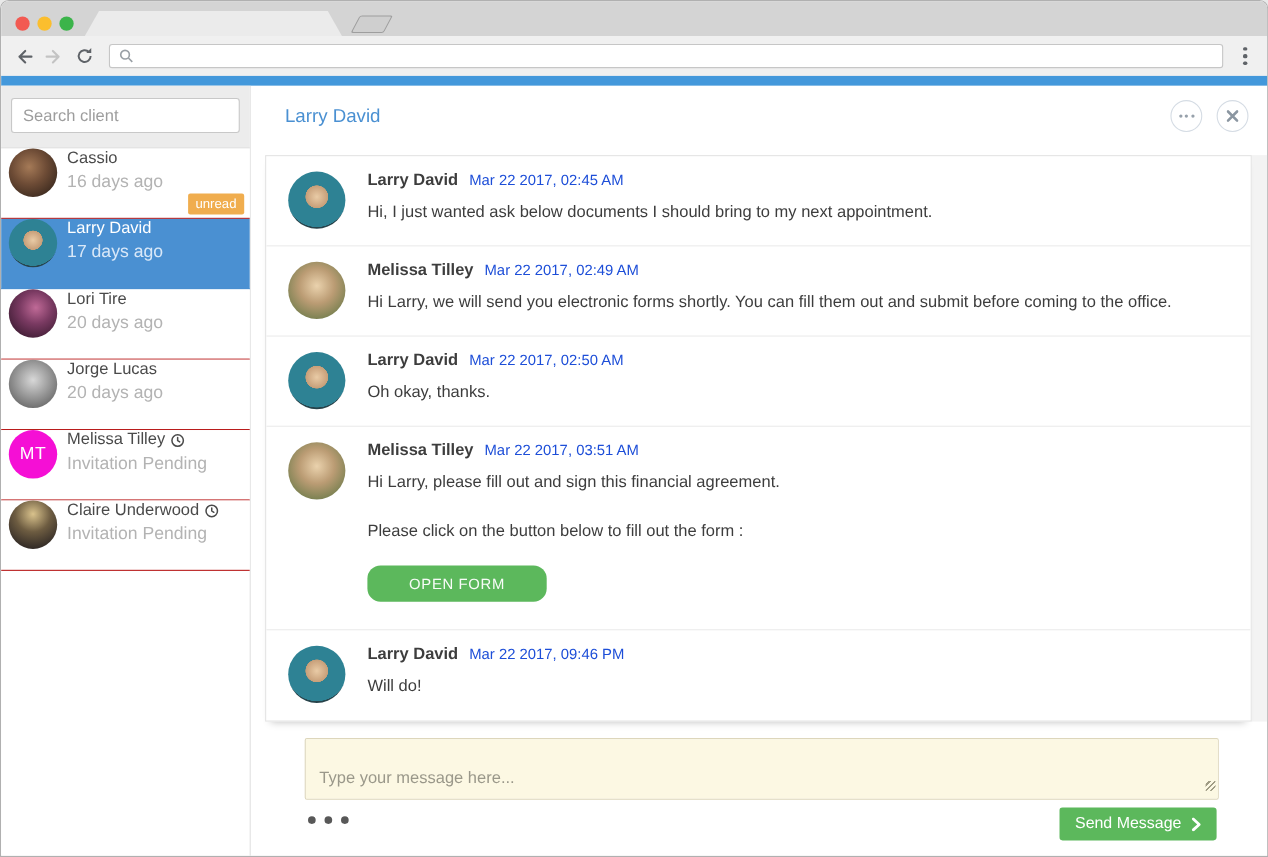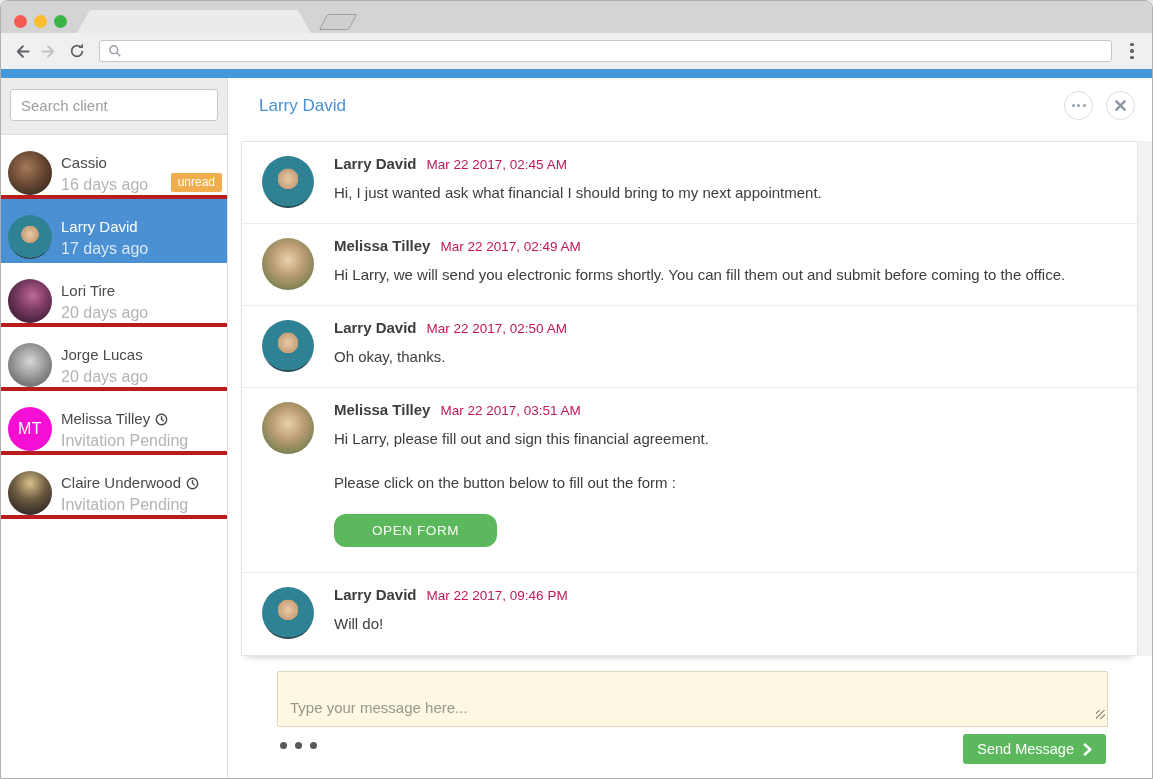--- a/index.html
+++ b/index.html
@@ -27,21 +27,21 @@
   .kebab{display:flex;flex-direction:column;gap:3px;margin-right:10px;width:20px;align-items:center;}
   .kebab i{width:3.5px;height:3.5px;border-radius:50%;background:#5f6368;}
   .bluebar{position:absolute;left:0;top:68px;width:100%;height:9px;background:var(--blue-bar,#4398db);}
 
   
   .sidebar{position:absolute;left:0;top:77px;width:227px;bottom:0;background:#fff;border-right:1px solid #dcdcdc;}
   .search-wrap{height:57px;background:#ececec;border-bottom:1px solid #dedede;padding:11px 9px;}
   .search-wrap input{width:100%;height:32px;border:1px solid #c8c8c8;border-radius:3px;padding:0 10px;
                      font-size:15px;color:#555;font-family:inherit;outline:none;}
   .search-wrap input::placeholder{color:#9d9d9d;}
-  .client{position:relative;height:64px;border-bottom:4px solid #b91c1c;display:flex;align-items:flex-end;
+  .client{position:relative;height:64px;border-bottom:1px solid #b91c1c;display:flex;align-items:flex-start;
           padding-left:7px;cursor:pointer;background:#fff;}
   .client.selected{background:var(--accent,#4a90d2);border-bottom-color:var(--accent,#4a90d2);}
   .client .avatar{width:44px;height:44px;border-radius:50%;flex:0 0 auto;display:flex;align-items:center;
                   justify-content:center;overflow:hidden;}
   .client-col{display:flex;flex-direction:column;margin-left:9px;line-height:1.25;}
   .client-name{font-size:15px;color:#4a4a4a;display:flex;align-items:center;gap:5px;}
   .client-meta{font-size:16px;color:#b3b3b3;margin-top:2px;}
   .client.selected .client-name{color:#fff;}
   .client.selected .client-meta{color:#d9e8f8;}
   .unread-badge{position:absolute;right:5px;bottom:3px;background:var(--orange,#f0ad4e);color:#fff;
@@ -71,21 +71,21 @@
   .gutter{position:absolute;left:910px;right:0;top:63px;height:515px;background:#f3f3f3;}
   .msg-panel{position:absolute;left:13px;top:63px;width:897px;height:515px;background:#fff;
              border:1px solid #e4e4e4;overflow:hidden;box-shadow:0 5px 7px -5px rgba(0,0,0,.25);}
   .msg{display:flex;padding:11px 20px 15px;border-bottom:1px solid #ececec;}
   .msg:last-child{border-bottom:none;}
   .msg .avatar{width:52px;height:52px;border-radius:50%;flex:0 0 auto;margin-top:3px;display:flex;
                align-items:center;justify-content:center;}
   .msg-body{margin-left:20px;padding-top:2px;}
   .msg-head{display:flex;align-items:baseline;gap:10px;}
   .msg-author{font-size:15px;font-weight:bold;color:#3d3d3d;}
-  .msg-time{font-size:13.5px;color:#be185d;}
+  .msg-time{font-size:13.5px;color:#1d4ed8;}
   .msg-body p{margin:9px 0 0;font-size:15px;color:#3d3d3d;line-height:1.55;}
   .msg-body p + p{margin-top:21px;}
   .form-btn{margin-top:19px;margin-bottom:10px;width:163px;height:33px;background:var(--green,#5cb85c);
             color:rgba(255,255,255,.96);font-size:13.5px;letter-spacing:.6px;border:none;border-radius:12px;
             font-family:inherit;cursor:pointer;}
 
   .composer{position:absolute;left:49px;top:593px;width:831px;height:51px;}
   .composer textarea{width:100%;height:100%;resize:none;background:#fcf8e3;border:1px solid #ddd6bb;
                      border-radius:2px;padding:27px 12px;font-size:15px;color:#555;font-family:inherit;outline:none;}
   .composer textarea::placeholder{color:#9a988a;}
@@ -259,21 +259,21 @@
         <div class="msg">
     <span class="avatar av-larry">
             <span class="av-initials"></span>
           </span>
     <div class="msg-body">
       <div class="msg-head">
         <span class="msg-author">Larry David</span>
         <span class="msg-time">Mar 22 2017, 02:45 AM</span>
       </div>
       <div class="msg-paras">
-              <p>Hi, I just wanted ask what financial I should bring to my next appointment.</p>
+              <p>Hi, I just wanted ask below documents I should bring to my next appointment.</p>
             </div>
     </div>
   </div>
         <div class="msg">
     <span class="avatar av-melissa">
             <span class="av-initials"></span>
           </span>
     <div class="msg-body">
       <div class="msg-head">
         <span class="msg-author">Melissa Tilley</span>

